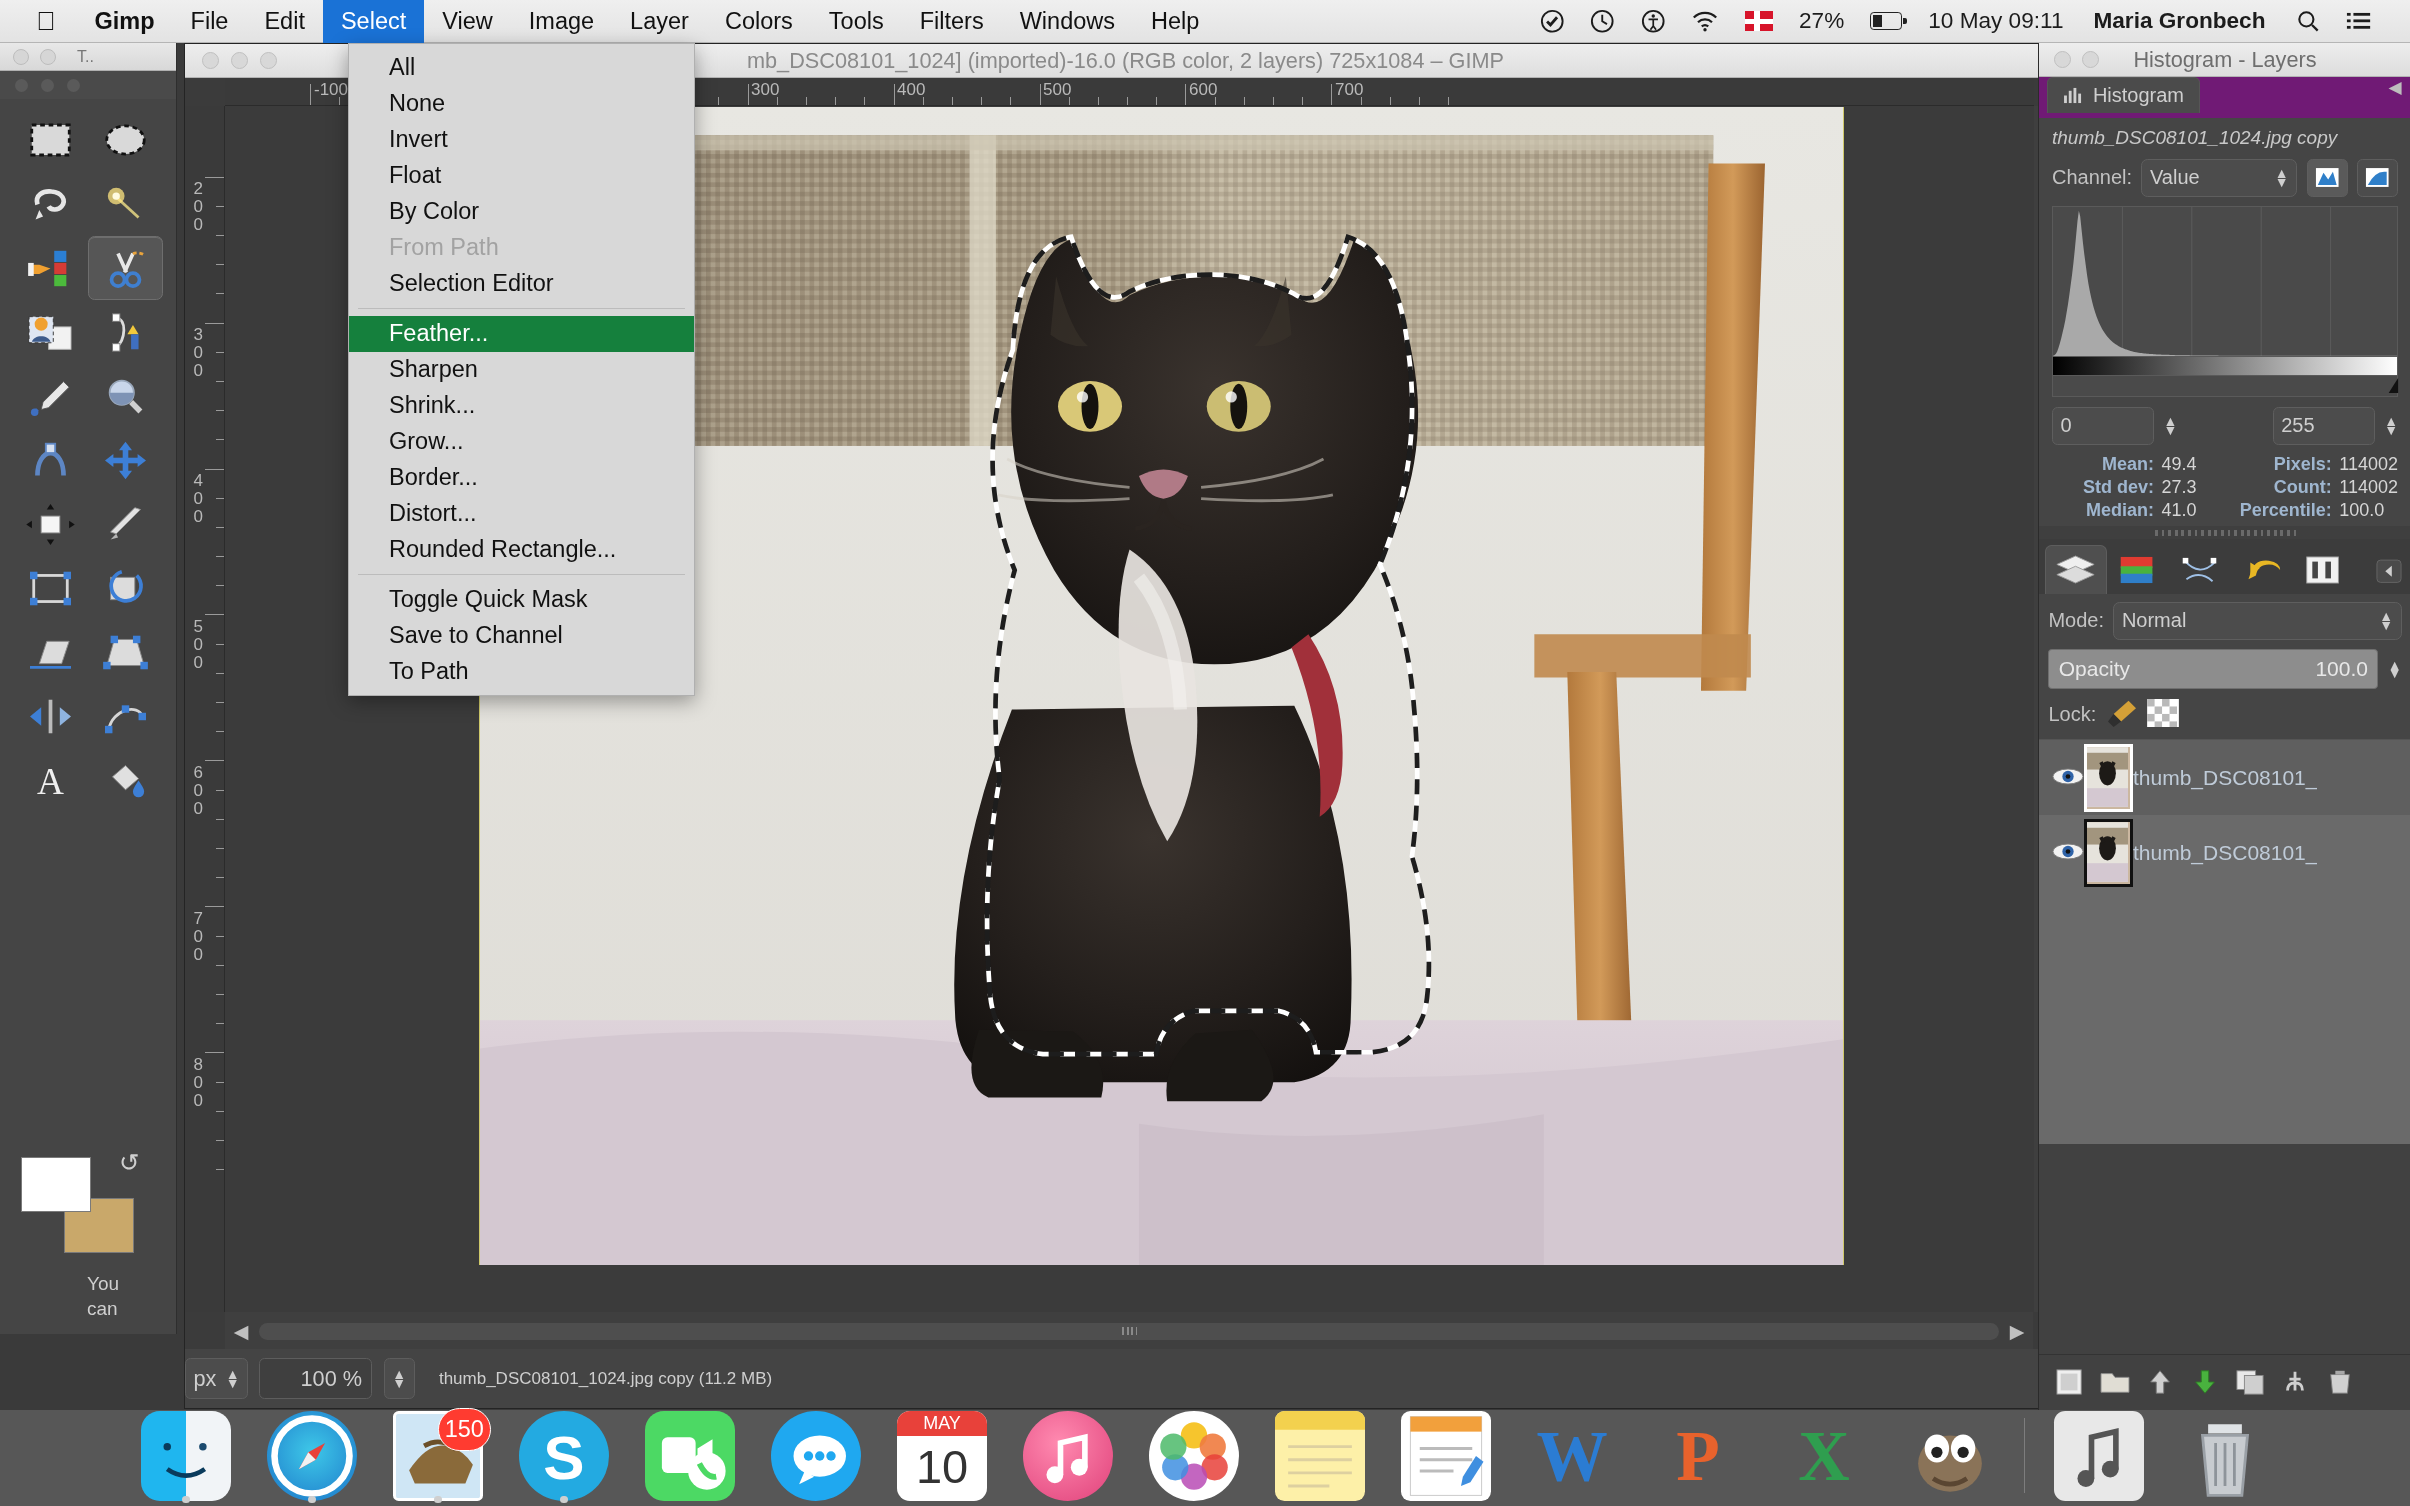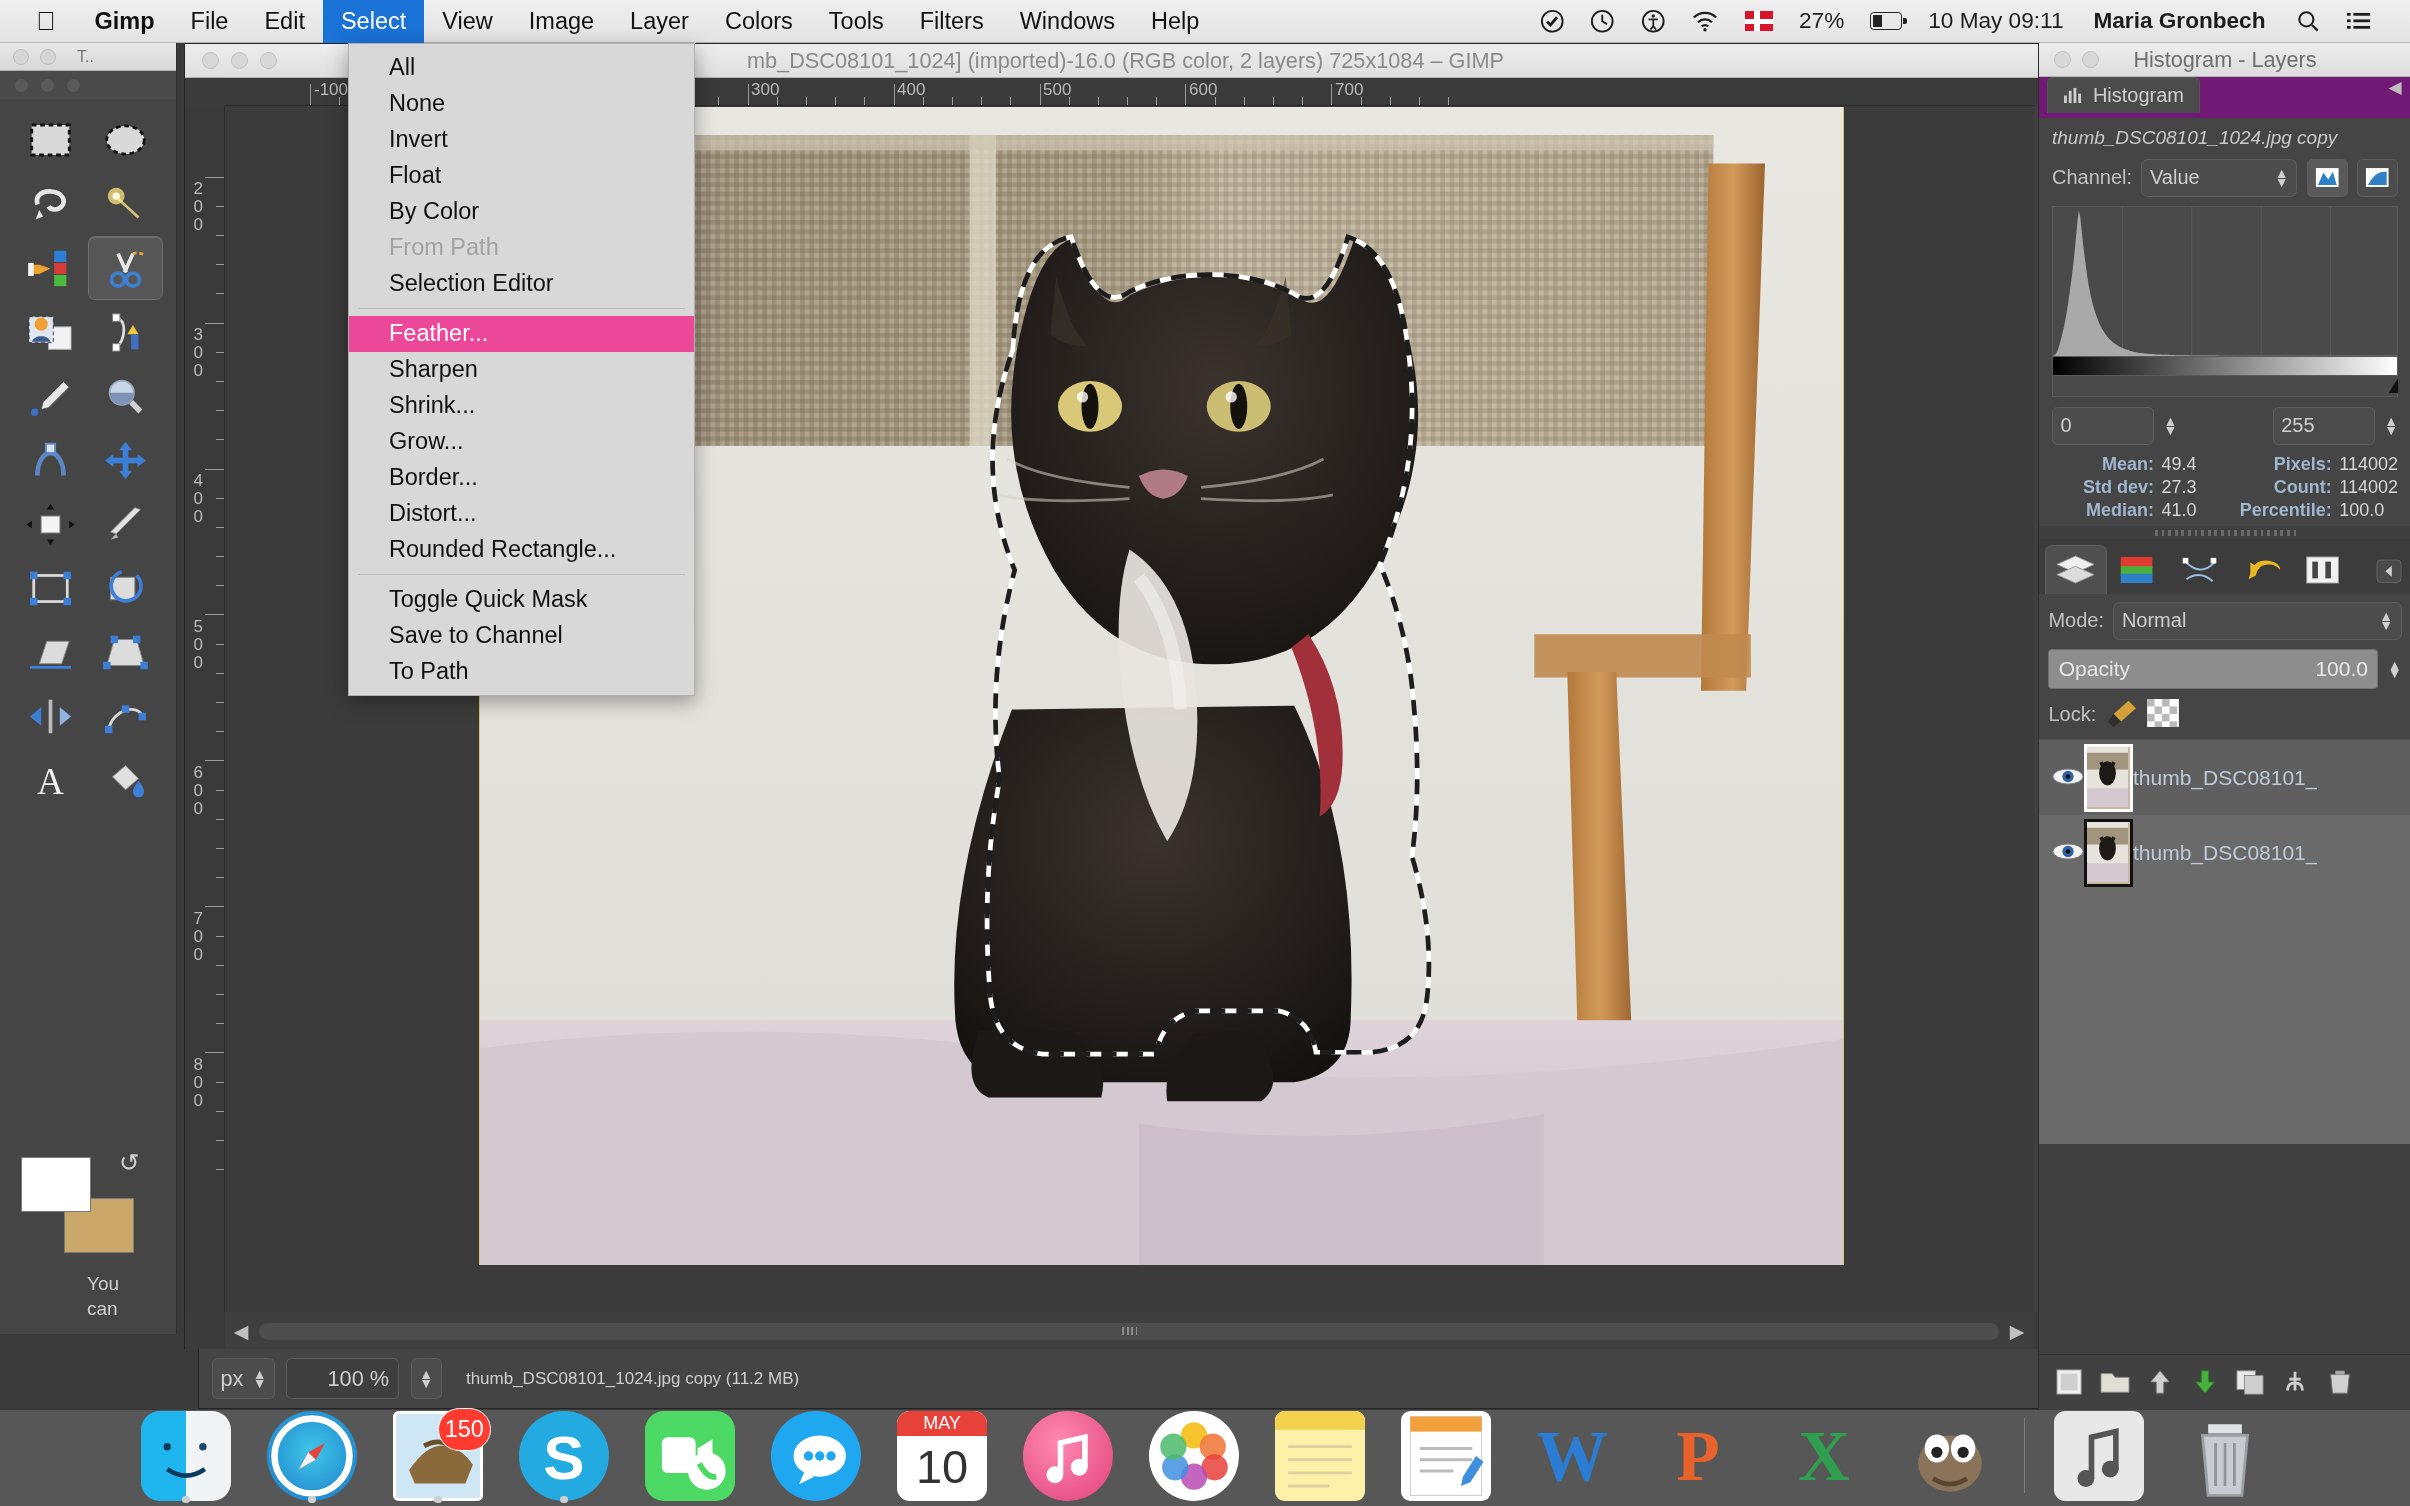--- a/index.html
+++ b/index.html
@@ -69,21 +69,21 @@
   .scroll-btn{width:32px;height:36px;display:flex;align-items:center;justify-content:center;color:#c0c0c0;font-size:19px;}
   #hthumb{flex:1;height:17px;background:#4e4e4e;border-radius:8.5px;margin:0 1.9px;position:relative;}
   #hthumb:after{content:"";position:absolute;left:50%;top:4.7px;margin-left:-7.5px;width:15px;height:7.5px;
                 background:repeating-linear-gradient(90deg,#8a8a8a 0 1.9px,transparent 1.9px 4.7px);}
   #vscroll{position:absolute;right:0;top:28px;bottom:38px;width:32px;background:#3f3f3f;
            display:flex;flex-direction:column;align-items:center;}
   #vthumb{flex:1;width:17px;background:#4e4e4e;border-radius:8.5px;margin:1.9px 0;}
 
   #statusbar{position:absolute;left:184px;top:1349px;width:1883px;height:60px;background:#444;
              border-left:0.9px solid #242424;border-right:0.9px solid #242424;border-bottom:0.9px solid #242424;
-             display:flex;align-items:center;padding-left:13px;gap:11.3px;margin-left:14px;}
+             display:flex;align-items:center;padding-left:0;gap:11.3px;}
   .sb-combo{height:41px;background:#4c4c4c;border:0.9px solid #5d5d5d;border-radius:5.6px;
             display:flex;align-items:center;padding:0 7.5px;color:#cfcfcf;font-size:21.7px;gap:9.4px;}
   .spin{display:flex;flex-direction:column;line-height:8.5px;font-size:14px;color:#cfcfcf;}
   #zoomfield{height:41px;min-width:113px;background:#3f3f3f;border:0.9px solid #5d5d5d;border-radius:5.6px;
              color:#cfcfcf;font-size:21.7px;display:flex;align-items:center;justify-content:flex-end;padding:0 9.4px;}
   #sb-file{color:#cfcfcf;font-size:17px;margin-left:13px;}
 
   
   #dock{position:absolute;right:0;top:43px;width:373px;height:1369px;background:#414141;
         border-left:0.9px solid #2b2b2b;}
@@ -127,21 +127,21 @@
   .thumb{width:49px;height:68px;background:#cbb7a0;border:3.8px solid #fff;position:relative;overflow:hidden;}
   .thumb.black{border-color:#111;}
   .lname{color:#bfcbd8;font-size:21px;white-space:nowrap;overflow:hidden;}
   #ly-toolbar{position:absolute;left:0;bottom:0;width:373px;height:58px;background:#414141;
               display:flex;align-items:center;gap:13px;padding-left:15px;border-top:0.9px solid #333;}
 
   
   #selmenu{position:absolute;left:348px;top:43px;width:347px;background:#d8d8d8;
            border:0.9px solid #b0b0b0;box-shadow:0 5.6px 19px rgba(0,0,0,.35);z-index:90;padding:5.6px 0;}
   .mi{height:36px;display:flex;align-items:center;padding-left:40px;font-size:23.5px;color:#111;}
-  .mi.hl{background:#ec4899;color:#fff;}
+  .mi.hl{background:#15803d;color:#fff;}
   .mi.dis{color:#a2a2a2;}
   .msep{height:0.9px;background:#bcbcbc;margin:6.6px 9.4px;}
 
   
   #macdock{position:absolute;left:0;bottom:0;width:2411px;height:97px;background:#575757;
            display:flex;align-items:flex-end;justify-content:center;gap:21px;padding-bottom:5.6px;}
   .dapp{width:105px;height:90px;position:relative;}
   .dicon{width:90px;height:90px;margin:0 auto;border-radius:19px;position:relative;overflow:hidden;}
   .dotrun{position:absolute;bottom:-1.9px;left:50%;margin-left:-3.8px;width:7.5px;height:7.5px;border-radius:50%;background:#cfcfcf;}
   .badge{position:absolute;right:0px;top:-3.8px;min-width:43px;height:43px;border-radius:21.7px;background:#ff3b30;

